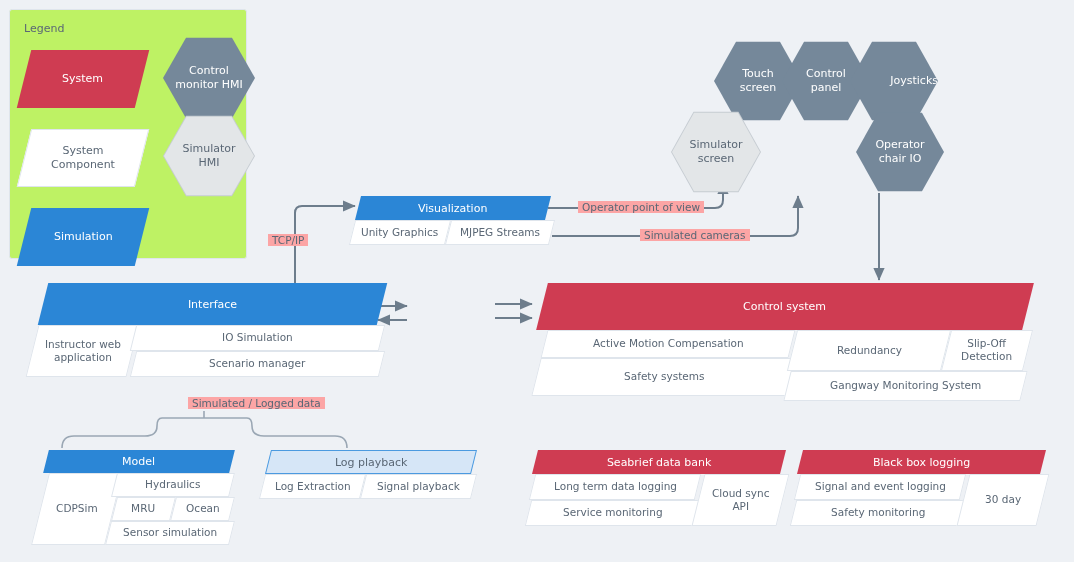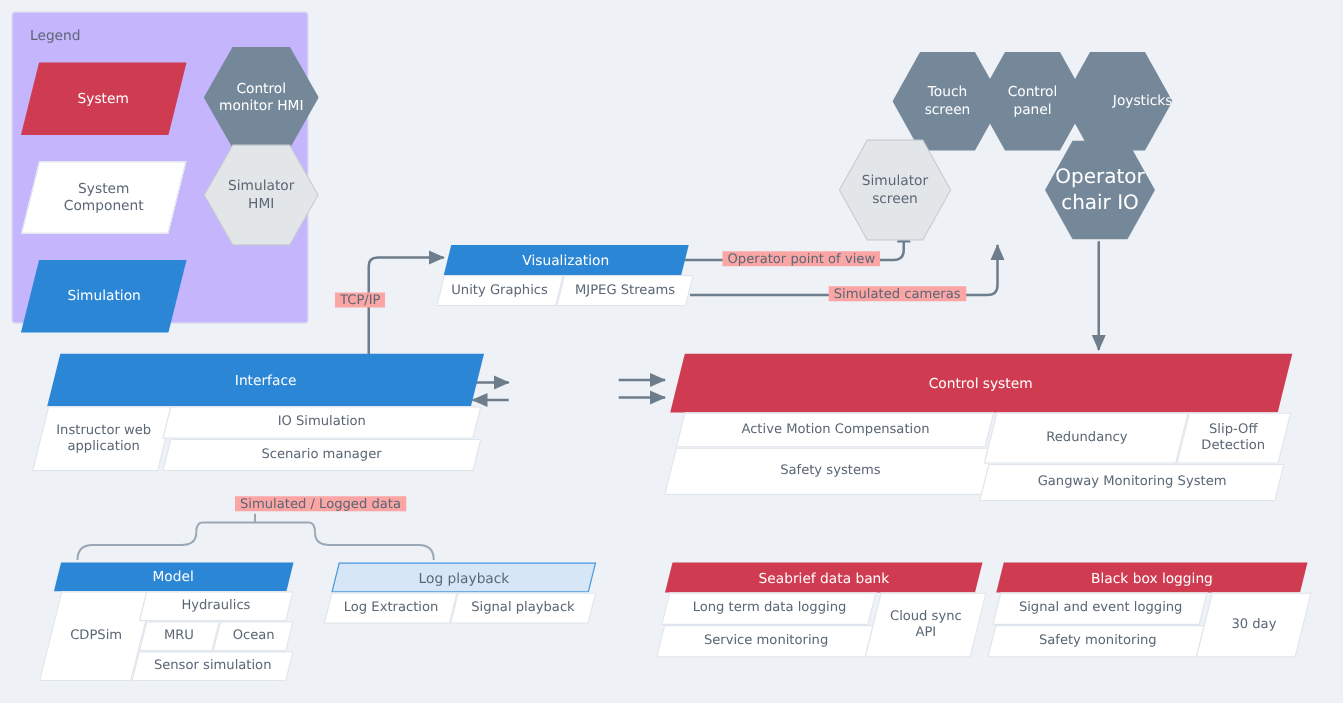--- a/index.html
+++ b/index.html
@@ -10,21 +10,21 @@
     overflow:hidden;
     position:relative;
     color:#5a6775;
   }
   #stage{position:absolute;left:0;top:0;width:1074px;height:562px;}
   svg.lines{position:absolute;left:0;top:0;width:1074px;height:562px;pointer-events:none;}
 
   
   .legend-panel{
     position:absolute;left:9px;top:9px;width:236px;height:248px;
-    background:#c4b5fd;border:1px solid #dfe5ec;border-radius:3px;
+    background:#bef264;border:1px solid #dfe5ec;border-radius:3px;
   }
   .legend-title{
     position:absolute;left:14px;top:12px;font-size:11px;color:#5a6775;
   }
   .para{
     position:absolute;
     display:flex;align-items:center;justify-content:center;
     text-align:center;line-height:1.25;
     transform:skewX(-14deg);
     box-sizing:border-box;
@@ -171,21 +171,21 @@
     <span>Joysticks</span>
   </div>
 
   <div class="hex-outline" style="left:671px;top:110px;width:90px;height:84px;"></div>
   <div class="hex light" style="left:672px;top:111px;width:88px;height:82px;font-size:11px;">
     <span>
       <span>Simulator</span><br>
       <span>screen</span>
     </span>
   </div>
-  <div class="hex dark" style="left:836px;top:111px;width:88px;height:82px;font-size:16px;">
+  <div class="hex dark" style="left:856px;top:111px;width:88px;height:82px;font-size:11px;">
     <span>
       <span>Operator</span><br>
       <span>chair IO</span>
     </span>
   </div>
 
   <div class="block" style="left:352px;top:196px;width:200px;height:52px;">
     <div class="bhead blue" style="left:6px;top:0;width:190px;height:24px;">
       <span>Visualization</span>
     </div>
@@ -301,16 +301,16 @@
     <div class="cell" style="left:0px;top:50px;width:170px;height:26px;">
       <span>Safety monitoring</span>
     </div>
     <div class="cell" style="left:170px;top:24px;width:80px;height:52px;">
       <span>30 day</span>
     </div>
   </div>
 
   <div class="edge-label" style="left:268px;top:234px;">TCP/IP</div>
   <div class="edge-label" style="left:578px;top:201px;">Operator point of view</div>
-  <div class="edge-label" style="left:640px;top:229px;margin-left:23px;">Simulated cameras</div>
+  <div class="edge-label" style="left:640px;top:229px;">Simulated cameras</div>
   <div class="edge-label" style="left:188px;top:397px;">Simulated / Logged data</div>
 
 </div>
 
 </body></html>

